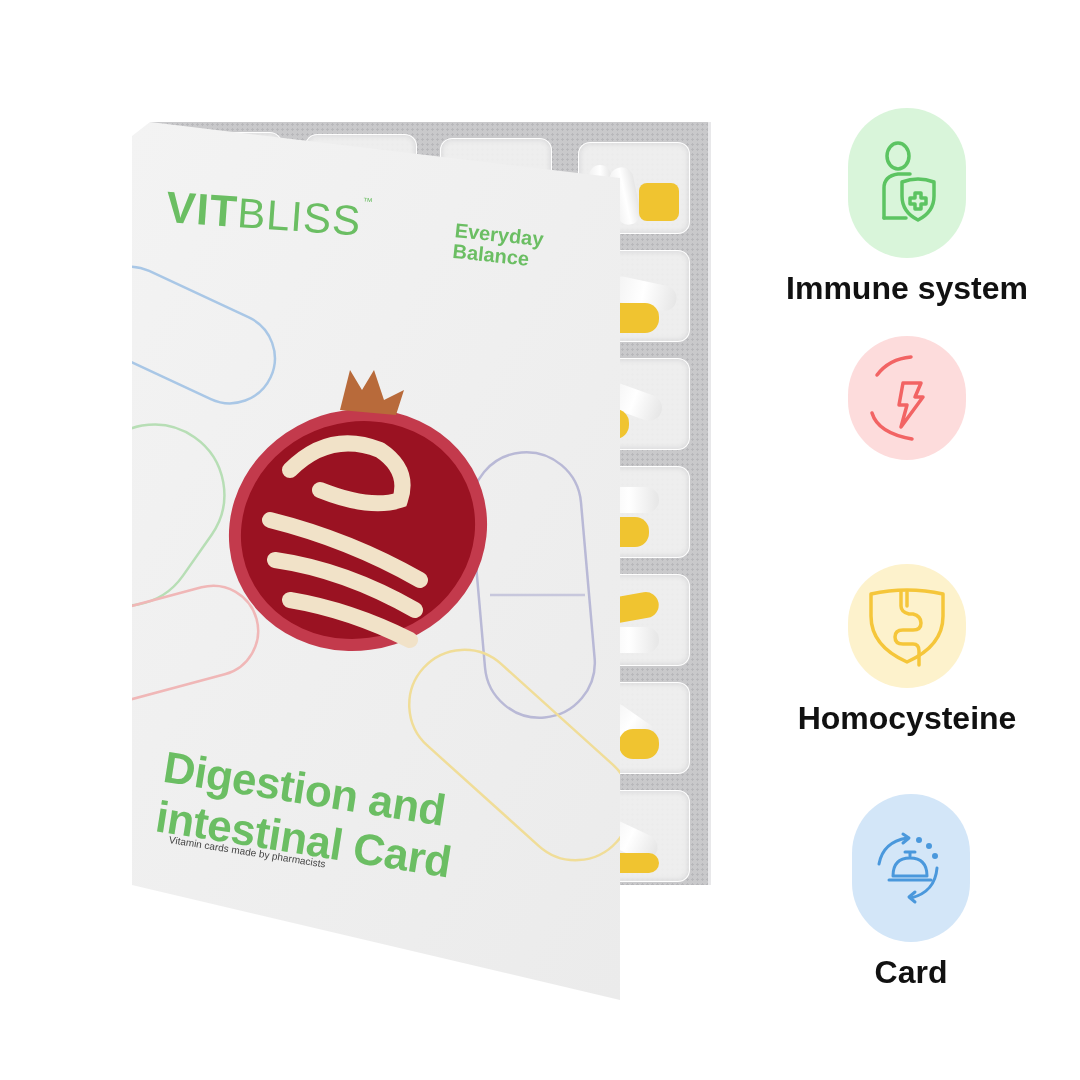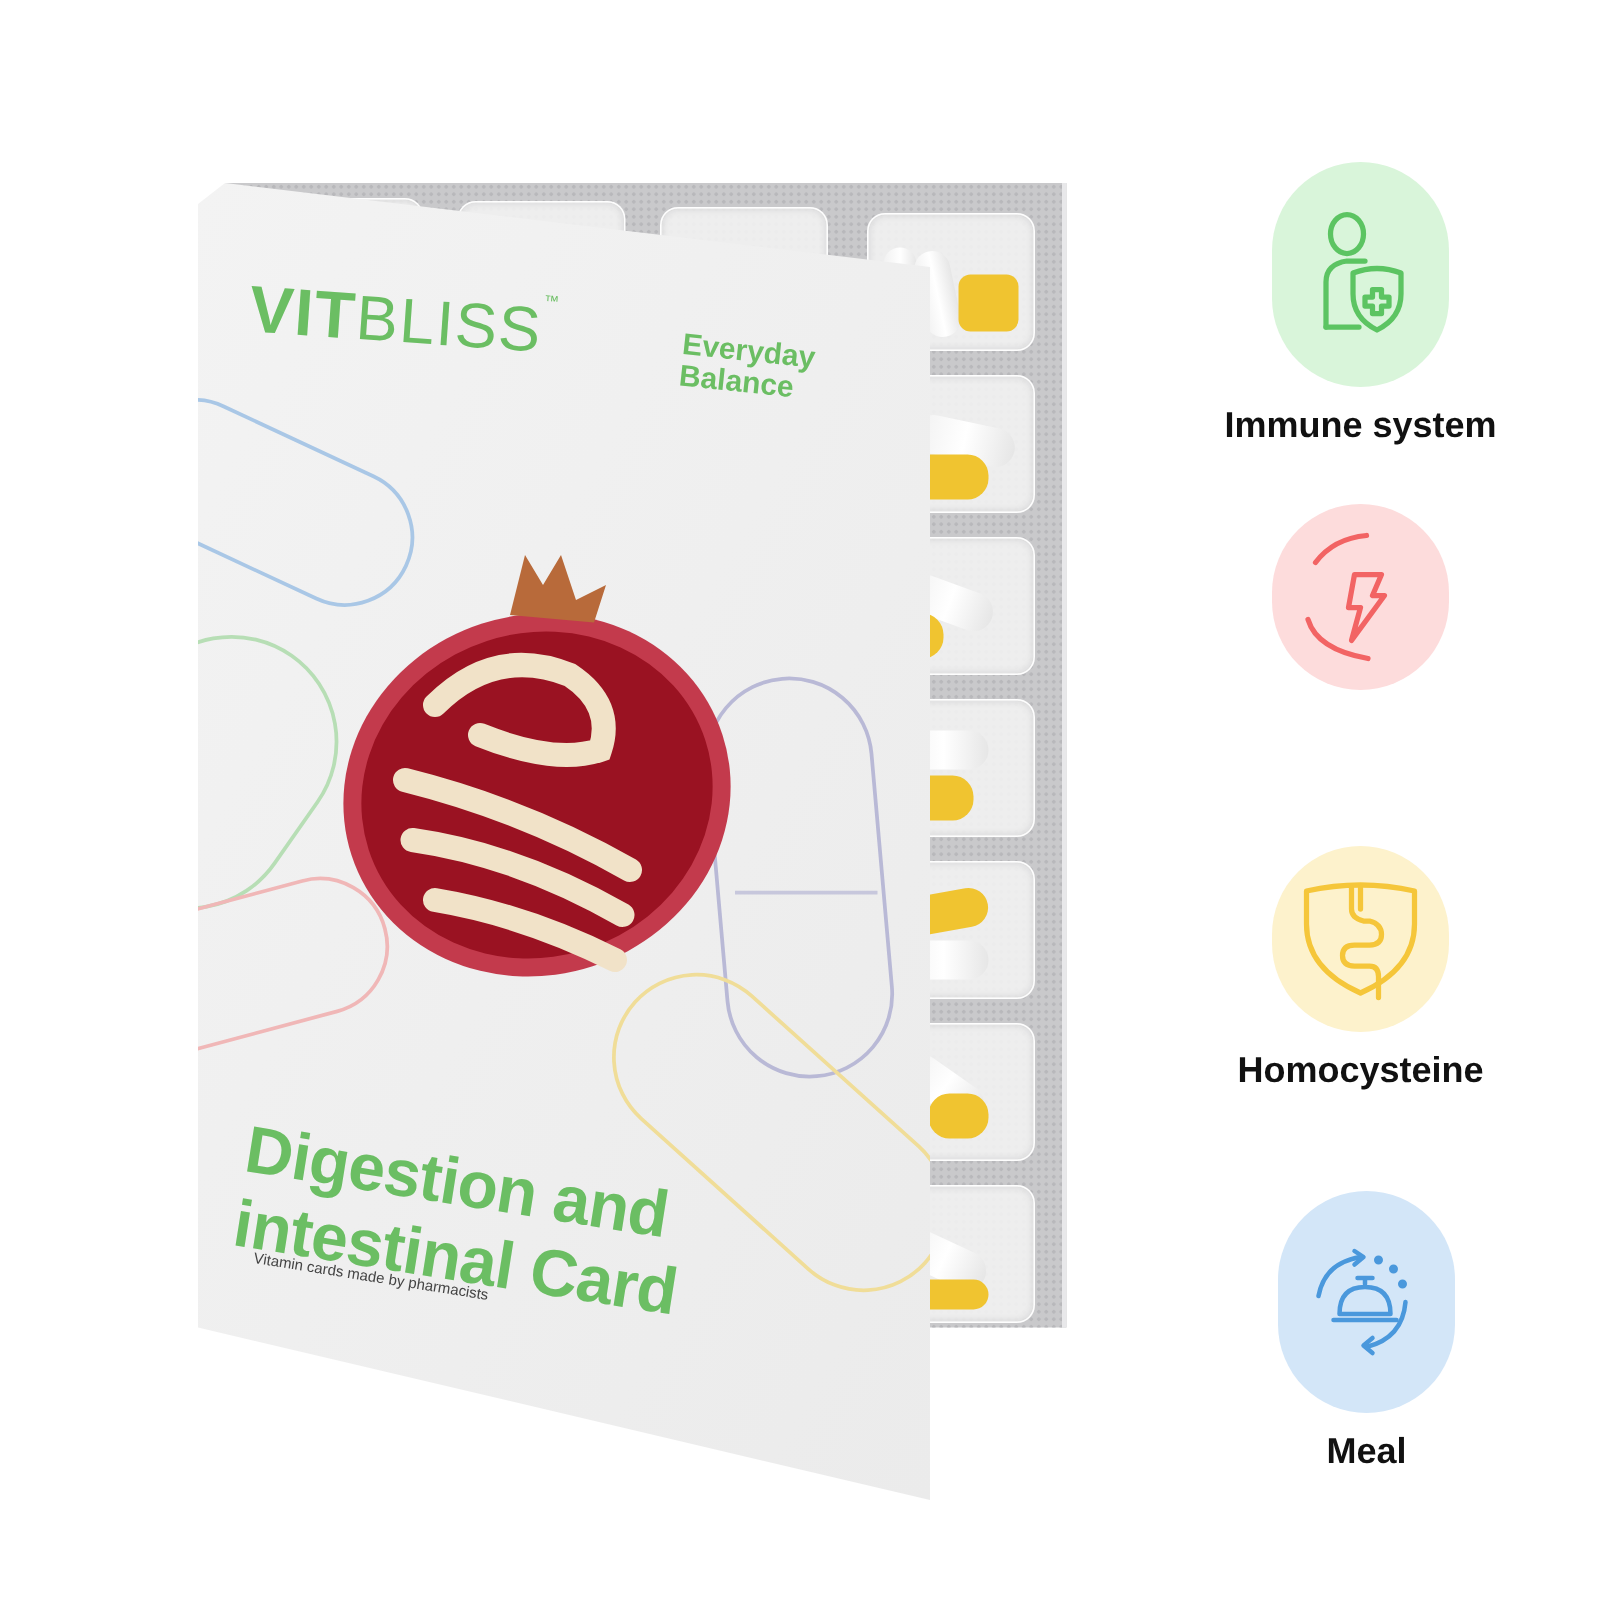--- a/index.html
+++ b/index.html
@@ -13,21 +13,21 @@
   .cover{position:absolute;left:0;top:0;width:1080px;height:1080px;}
   .logo{position:absolute;left:168px;top:182px;color:#6bbe63;transform:rotate(4deg);transform-origin:left top;white-space:nowrap;}
   .logo .vit{font-weight:bold;font-size:44px;letter-spacing:1px;}
   .logo .bliss{font-size:42px;font-weight:normal;letter-spacing:1px;}
   .logo .tm{font-size:10px;vertical-align:top;}
   .tagline{position:absolute;left:456px;top:220px;color:#6bbe63;font-weight:bold;font-size:20px;line-height:21px;transform:rotate(6deg);transform-origin:left top;}
   .title{position:absolute;left:168px;top:742px;color:#6bbe63;font-weight:bold;font-size:44px;line-height:50px;transform:rotate(9deg);transform-origin:left top;white-space:nowrap;letter-spacing:-0.5px;}
   .subtitle{position:absolute;left:170px;top:834px;color:#444;font-size:10px;transform:rotate(9deg);transform-origin:left top;white-space:nowrap;}
   .feature{position:absolute;width:280px;text-align:center;}
   .badge{margin:0 auto;width:118px;height:150px;border-radius:59px;display:flex;align-items:center;justify-content:center;}
-  .flabel{margin-top:12px;font-weight:bold;font-size:24px;color:#111;}
+  .flabel{margin-top:12px;font-weight:bold;font-size:32px;color:#111;}
 </style>
 </head>
 <body>
 
 <div class="blister">
   <div class="cell" style="left:20px;top:10px;"></div>
   <div class="cell" style="left:155px;top:12px;"></div>
   <div class="cell" style="left:290px;top:16px;"></div>
   <div class="cell" style="left:428px;top:20px;">
     <div class="pill-w" style="left:10px;top:22px;width:22px;height:60px;"></div>
@@ -150,14 +150,14 @@
       <circle cx="48" cy="12" r="1.5" fill="#4a98dc"></circle>
       <circle cx="58" cy="18" r="1.5" fill="#4a98dc"></circle>
       <circle cx="64" cy="28" r="1.5" fill="#4a98dc"></circle>
       <path d="M66 40 q-2 24 -26 30"></path>
       <path d="M44 64 l-6 5 l6 5"></path>
       <path d="M34 24 h10 M39 24 v4"></path>
       <path d="M22 48 q0 -18 17 -18 q17 0 17 18 z"></path>
       <path d="M18 52 h42"></path>
     </svg>
   </div>
-  <div class="flabel">Meal</div>
+  <div class="flabel">Card</div>
 </div>
 
 </body></html>

